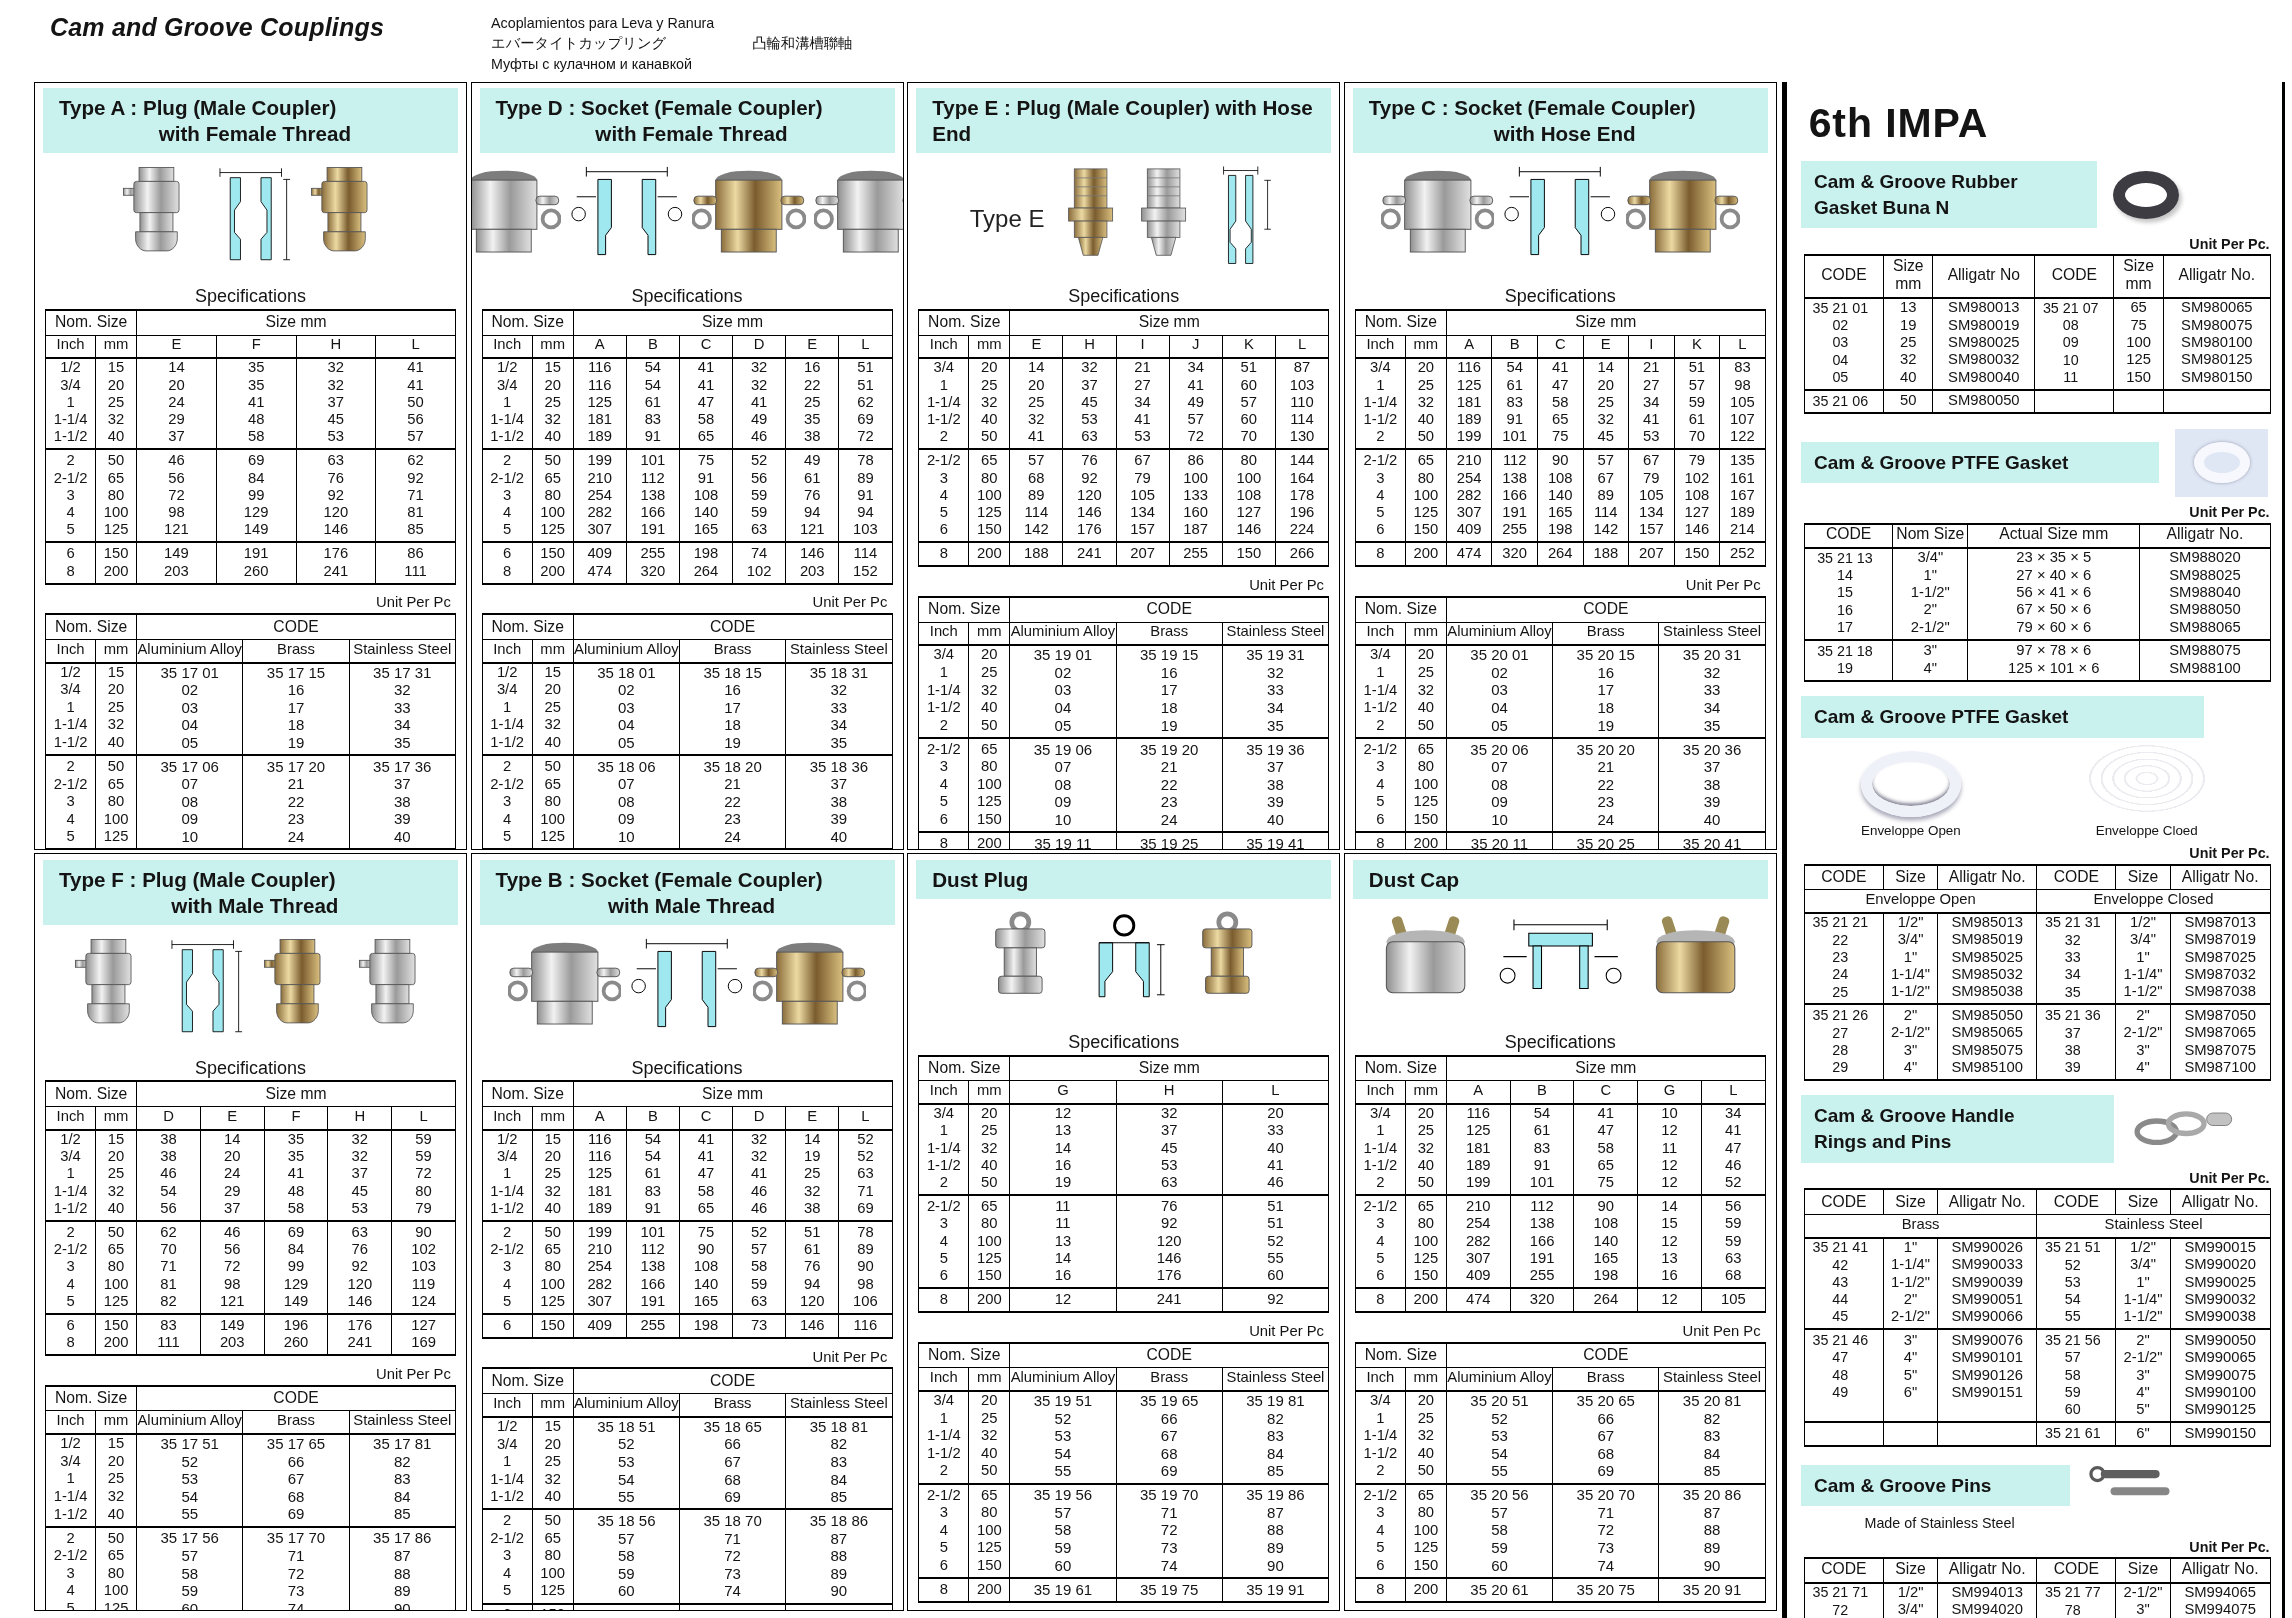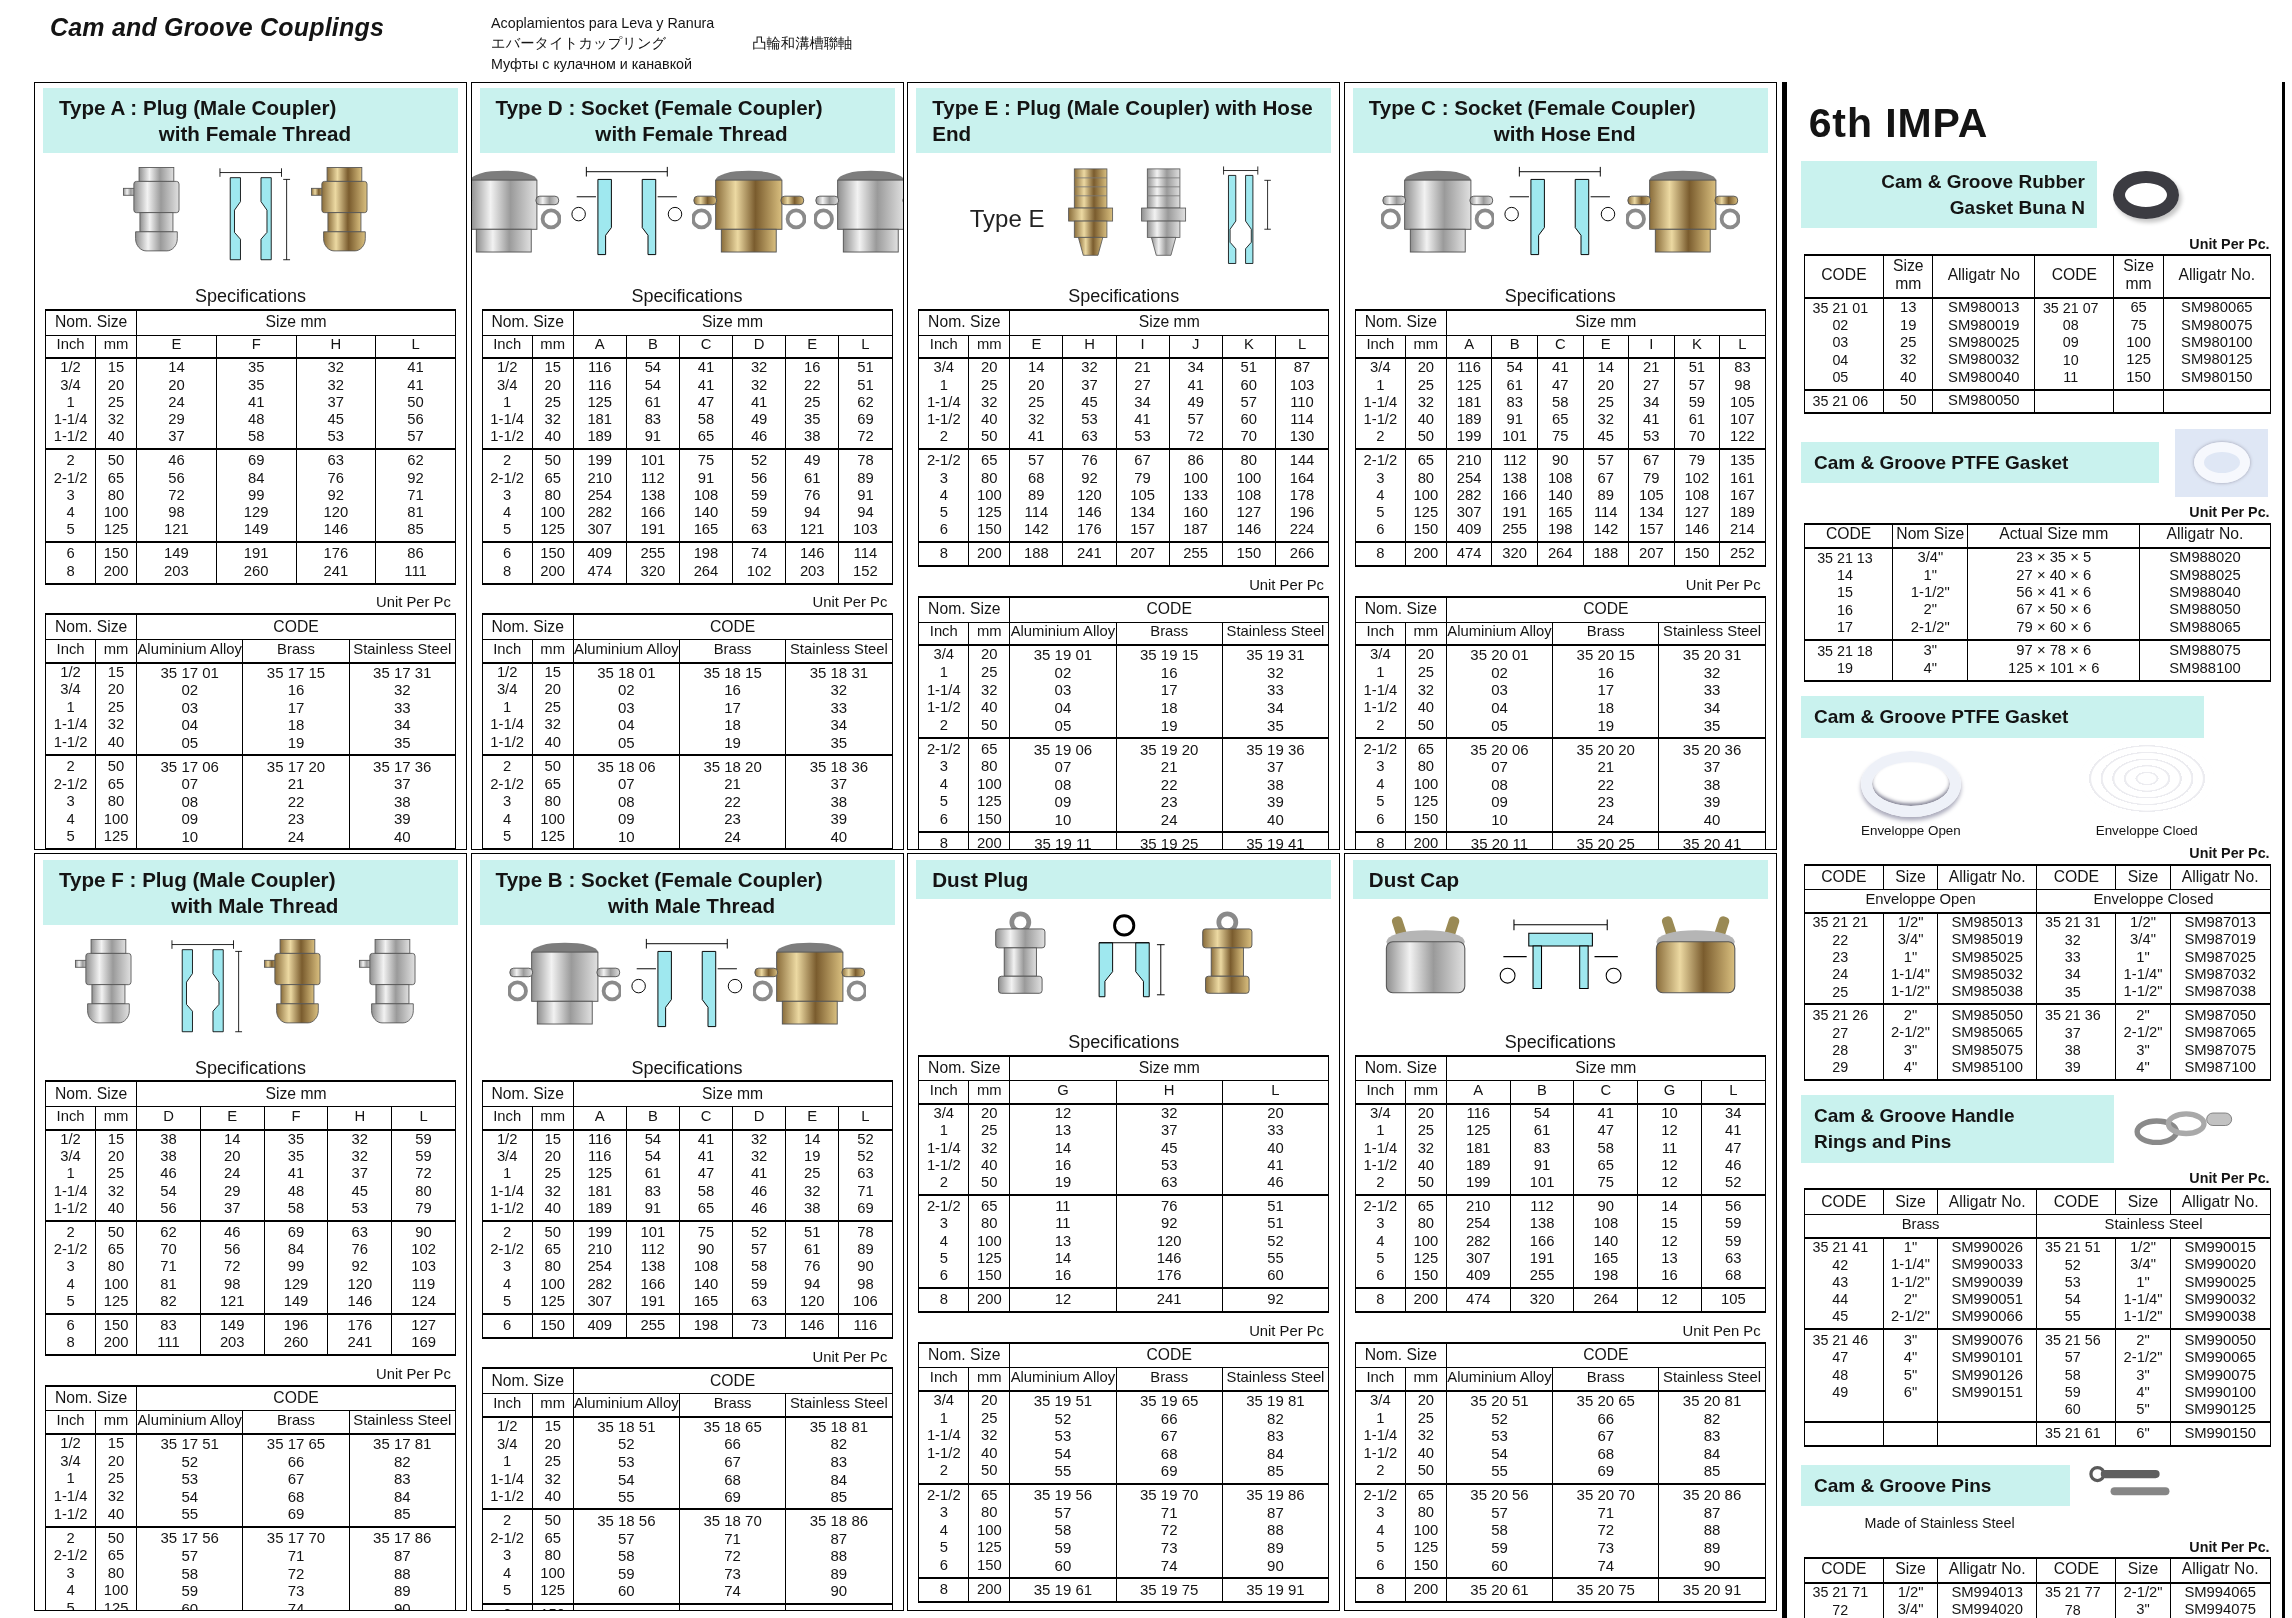--- a/index.html
+++ b/index.html
@@ -32,21 +32,21 @@
   .tbl tbody tr.g-last td{ padding-bottom:2.7px; }
   .code-cell{ font-weight:bold; text-align:right; padding-right:19.7px; font-size:15px; }
   .unitline{ text-align:right; font-size:14.8px; margin:9.9px 7.2px 2.7px 0; }
   
   .rcol{ width:503px; margin-left:5.4px; border-left:5.4px solid #000; border-right:3.6px solid #000;
          padding:5.4px 9px 0 14.3px; }
   .rhead{ font-weight:bold; font-size:41px; margin:12.5px 0 14.3px 7.2px; letter-spacing:0.9px; }
   .rsec{ margin-bottom:14.3px; }
   .rband-row{ display:flex; align-items:center; gap:16px; }
   .rband{ background:var(--band); font-weight:bold; font-size:19px; line-height:1.35; padding:8px 12.5px; }
-  .rs-rubber .rband{ width:296px; text-align:right; }
+  .rs-rubber .rband{ width:296px; text-align:left; }
   .rs-ptfe1 .rband{ width:358px; }
   .rs-ptfe2 .rband{ width:403px; }
   .rs-handle .rband{ width:313px; }
   .rs-pins .rband{ width:269px; }
   .runit{ text-align:right; font-size:14.3px; margin:7.2px 3.6px 2.7px 0;font-weight:bold; }
   .rsubtitle{ font-size:14.3px; margin:5.4px 0 0 63px; }
   .rtbl{ font-size:14.3px; }
   .rtbl .code-cell{ padding-right:9px; font-size:14.3px; }
   .envRow{ display:flex; justify-content:space-around; align-items:flex-end; margin-top:7.2px; height:93px; }
   .envFig{ text-align:center; font-size:13.4px; }

